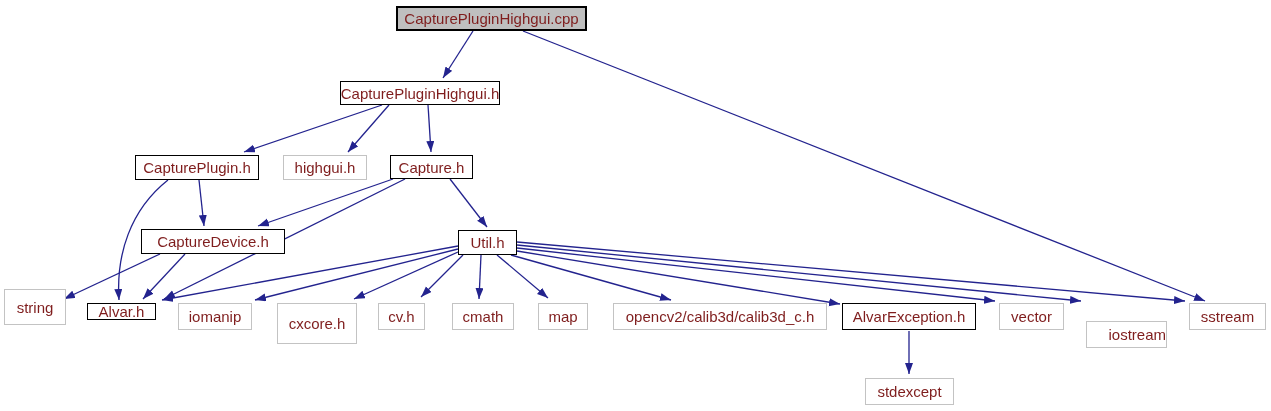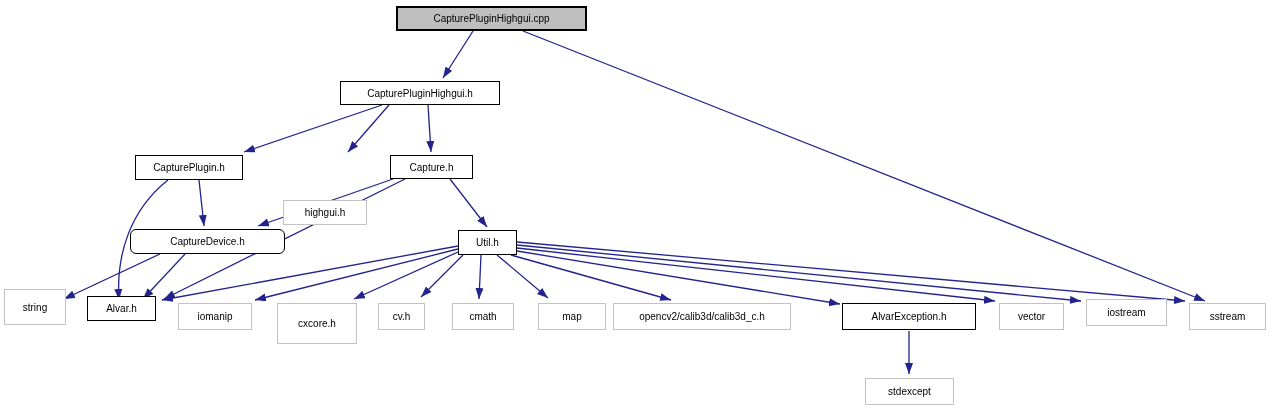--- a/index.html
+++ b/index.html
@@ -13,22 +13,22 @@
   #edge-layer{
     position:absolute;left:0;top:0;width:1271px;height:411px;
     pointer-events:none;
   }
   .node{
     position:absolute;
     box-sizing:border-box;
     display:flex;align-items:center;justify-content:center;
     background:#ffffff;
     border:1px solid #000000;
-    color:#000000;
-    font-size:10px;
+    color:#7f1d1d;
+    font-size:15px;
     white-space:nowrap;
     z-index:2;
   }
   .node.external{ border-color:#c3c3c3; }
   .node.main{ background:#bfbfbf; border:2px solid #000000; }
   .node span{ pointer-events:none; }
 </style>
 </head>
 <body>
 
@@ -64,66 +64,66 @@
       <path d="M517,242 L1185,301" fill="none" stroke="#23238e" stroke-width="1.3" marker-end="url(#arrow)"></path>
       <path d="M909,331 L909,374" fill="none" stroke="#23238e" stroke-width="1.3" marker-end="url(#arrow)"></path>
     </svg>
 
 <div class="node main" style="left: 396px; top: 6px; width: 191px; height: 25px;">
       <span>CapturePluginHighgui.cpp</span>
     </div>
     <div class="node internal" style="left: 340px; top: 81px; width: 160px; height: 24px;">
       <span>CapturePluginHighgui.h</span>
     </div>
-    <div class="node internal" style="left: 135px; top: 155px; width: 108px; height: 25px;">
+    <div class="node internal" style="left: 135px; top: 155px; width: 124px; height: 25px;">
       <span>CapturePlugin.h</span>
     </div>
-    <div class="node external" style="left: 283px; top: 155px; width: 84px; height: 25px; margin-top: 45px;">
+    <div class="node external" style="left: 283px; top: 155px; width: 84px; height: 25px;">
       <span>highgui.h</span>
     </div>
     <div class="node internal" style="left: 390px; top: 155px; width: 83px; height: 24px;">
       <span>Capture.h</span>
     </div>
-    <div class="node internal" style="left: 130px; top: 229px; width: 155px; height: 25px; border-radius: 6px;">
+    <div class="node internal" style="left: 141px; top: 229px; width: 144px; height: 25px;">
       <span>CaptureDevice.h</span>
     </div>
     <div class="node internal" style="left: 458px; top: 230px; width: 59px; height: 25px;">
       <span>Util.h</span>
     </div>
     <div class="node external" style="left: 4px; top: 289px; width: 62px; height: 36px;">
       <span>string</span>
     </div>
-    <div class="node internal" style="left: 87px; top: 296px; width: 69px; height: 25px;">
+    <div class="node internal" style="left: 87px; top: 303px; width: 69px; height: 17px;">
       <span>Alvar.h</span>
     </div>
     <div class="node external" style="left: 178px; top: 303px; width: 74px; height: 27px;">
       <span>iomanip</span>
     </div>
     <div class="node external" style="left: 277px; top: 303px; width: 80px; height: 41px;">
       <span>cxcore.h</span>
     </div>
     <div class="node external" style="left: 378px; top: 303px; width: 47px; height: 27px;">
       <span>cv.h</span>
     </div>
     <div class="node external" style="left: 452px; top: 303px; width: 62px; height: 27px;">
       <span>cmath</span>
     </div>
-    <div class="node external" style="left: 538px; top: 303px; width: 68px; height: 27px;">
+    <div class="node external" style="left: 538px; top: 303px; width: 50px; height: 27px;">
       <span>map</span>
     </div>
-    <div class="node external" style="left: 613px; top: 303px; width: 178px; height: 27px;">
+    <div class="node external" style="left: 613px; top: 303px; width: 214px; height: 27px;">
       <span>opencv2/calib3d/calib3d_c.h</span>
     </div>
     <div class="node internal" style="left: 842px; top: 303px; width: 134px; height: 27px;">
       <span>AlvarException.h</span>
     </div>
     <div class="node external" style="left: 999px; top: 303px; width: 65px; height: 27px;">
       <span>vector</span>
     </div>
-    <div class="node external" style="left: 1086px; top: 299px; width: 81px; height: 27px;">
+    <div class="node external" style="left: 1086px; top: 321px; width: 81px; height: 27px; justify-content: flex-end;">
       <span>iostream</span>
     </div>
     <div class="node external" style="left: 1189px; top: 303px; width: 77px; height: 27px;">
       <span>sstream</span>
     </div>
     <div class="node external" style="left: 865px; top: 378px; width: 89px; height: 27px;">
       <span>stdexcept</span>
     </div>
   </div>
 

